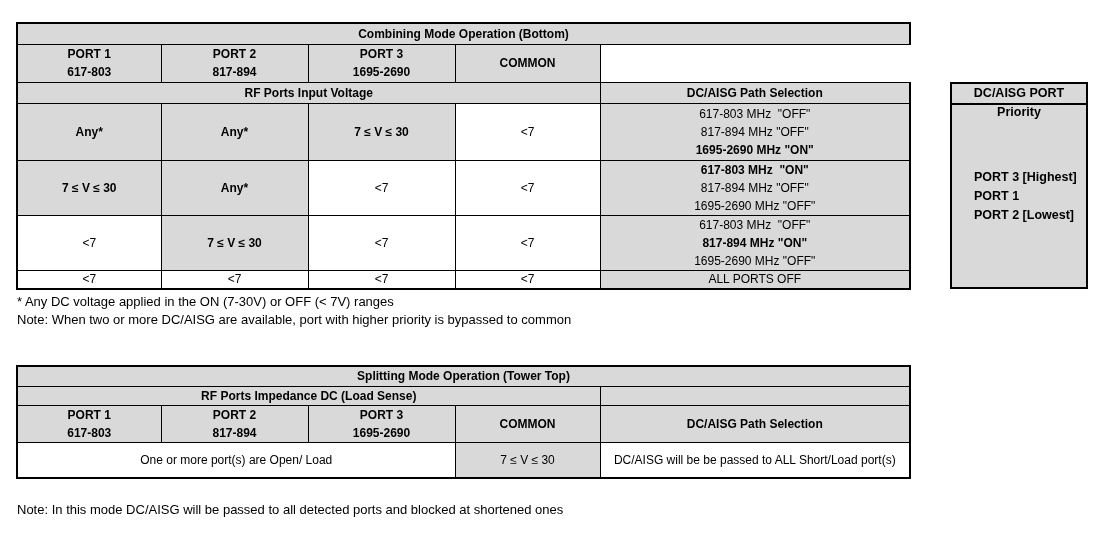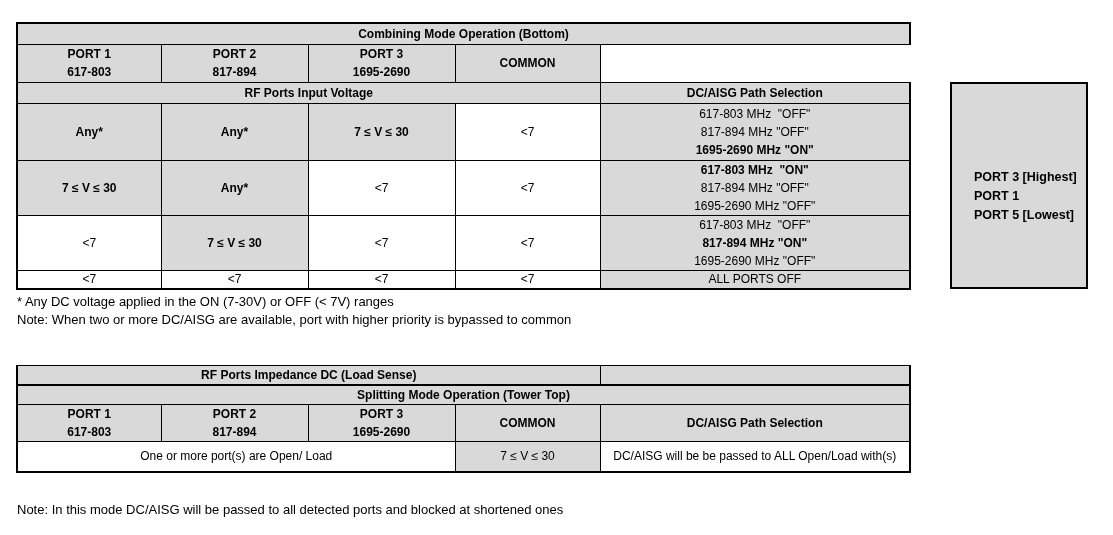--- a/index.html
+++ b/index.html
@@ -123,62 +123,63 @@
       <td class="white bb2">&lt;7</td>
       <td class="gray br2 bb2">ALL PORTS OFF</td>
     </tr>
   </tbody>
     </table>
 
   <div class="note" style="top:293px;">* Any DC voltage applied in the ON (7-30V) or OFF (&lt; 7V) ranges</div>
   <div class="note" style="top:311px;">Note: When two or more DC/AISG are available, port with higher priority is bypassed to common</div>
 
   <div class="panel">
+    <div class="panel-title">DC/AISG PORT Priority</div>
     <div class="panel-body">
       <div>PORT 3 [Highest]</div>
       <div>PORT 1</div>
-      <div>PORT 5 [Lowest]</div>
+      <div>PORT 2 [Lowest]</div>
     </div>
   </div>
 
   <table style="left:16px; top:365px; width:893px;">
     <colgroup>
       <col style="width:144px">
         <col style="width:147px">
         <col style="width:147px">
         <col style="width:145px">
         <col style="width:310px">
     </colgroup>
     <tbody>
-        <tr style="height:19px">
+        <tr style="height:20px">
+      <td colspan="5" class="gray bold bt2 bl2 br2">Splitting Mode Operation (Tower Top)</td>
+    </tr>
+    <tr style="height:19px">
       <td colspan="4" class="gray bold bl2">RF Ports Impedance DC (Load Sense)</td>
       <td class="gray br2"></td>
-    </tr>
-    <tr style="height:20px">
-      <td colspan="5" class="gray bold bt2 bl2 br2">Splitting Mode Operation (Tower Top)</td>
     </tr>
     <tr style="height:37px">
       <td class="gray bold bl2 hdr2">
         <div>PORT 1</div>
         <div>617-803</div>
       </td>
       <td class="gray bold hdr2">
         <div>PORT 2</div>
         <div>817-894</div>
       </td>
       <td class="gray bold hdr2">
         <div>PORT 3</div>
         <div>1695-2690</div>
       </td>
       <td class="gray bold">COMMON</td>
       <td class="gray bold br2">DC/AISG Path Selection</td>
     </tr>
-    <tr style="height:30px">
+    <tr style="height:36px">
       <td colspan="3" class="white bl2 bb2">One or more port(s) are Open/ Load</td>
       <td class="gray bb2">7 ≤ V ≤ 30</td>
-      <td class="white br2 bb2">DC/AISG will be be passed to ALL Open/Load with(s)</td>
+      <td class="white br2 bb2">DC/AISG will be be passed to ALL Short/Load port(s)</td>
     </tr>
   </tbody>
     </table>
 
   <div class="note" style="top:501px;">Note: In this mode DC/AISG will be passed to all detected ports and blocked at shortened ones</div>
 
 </div>
 
 </body></html>

